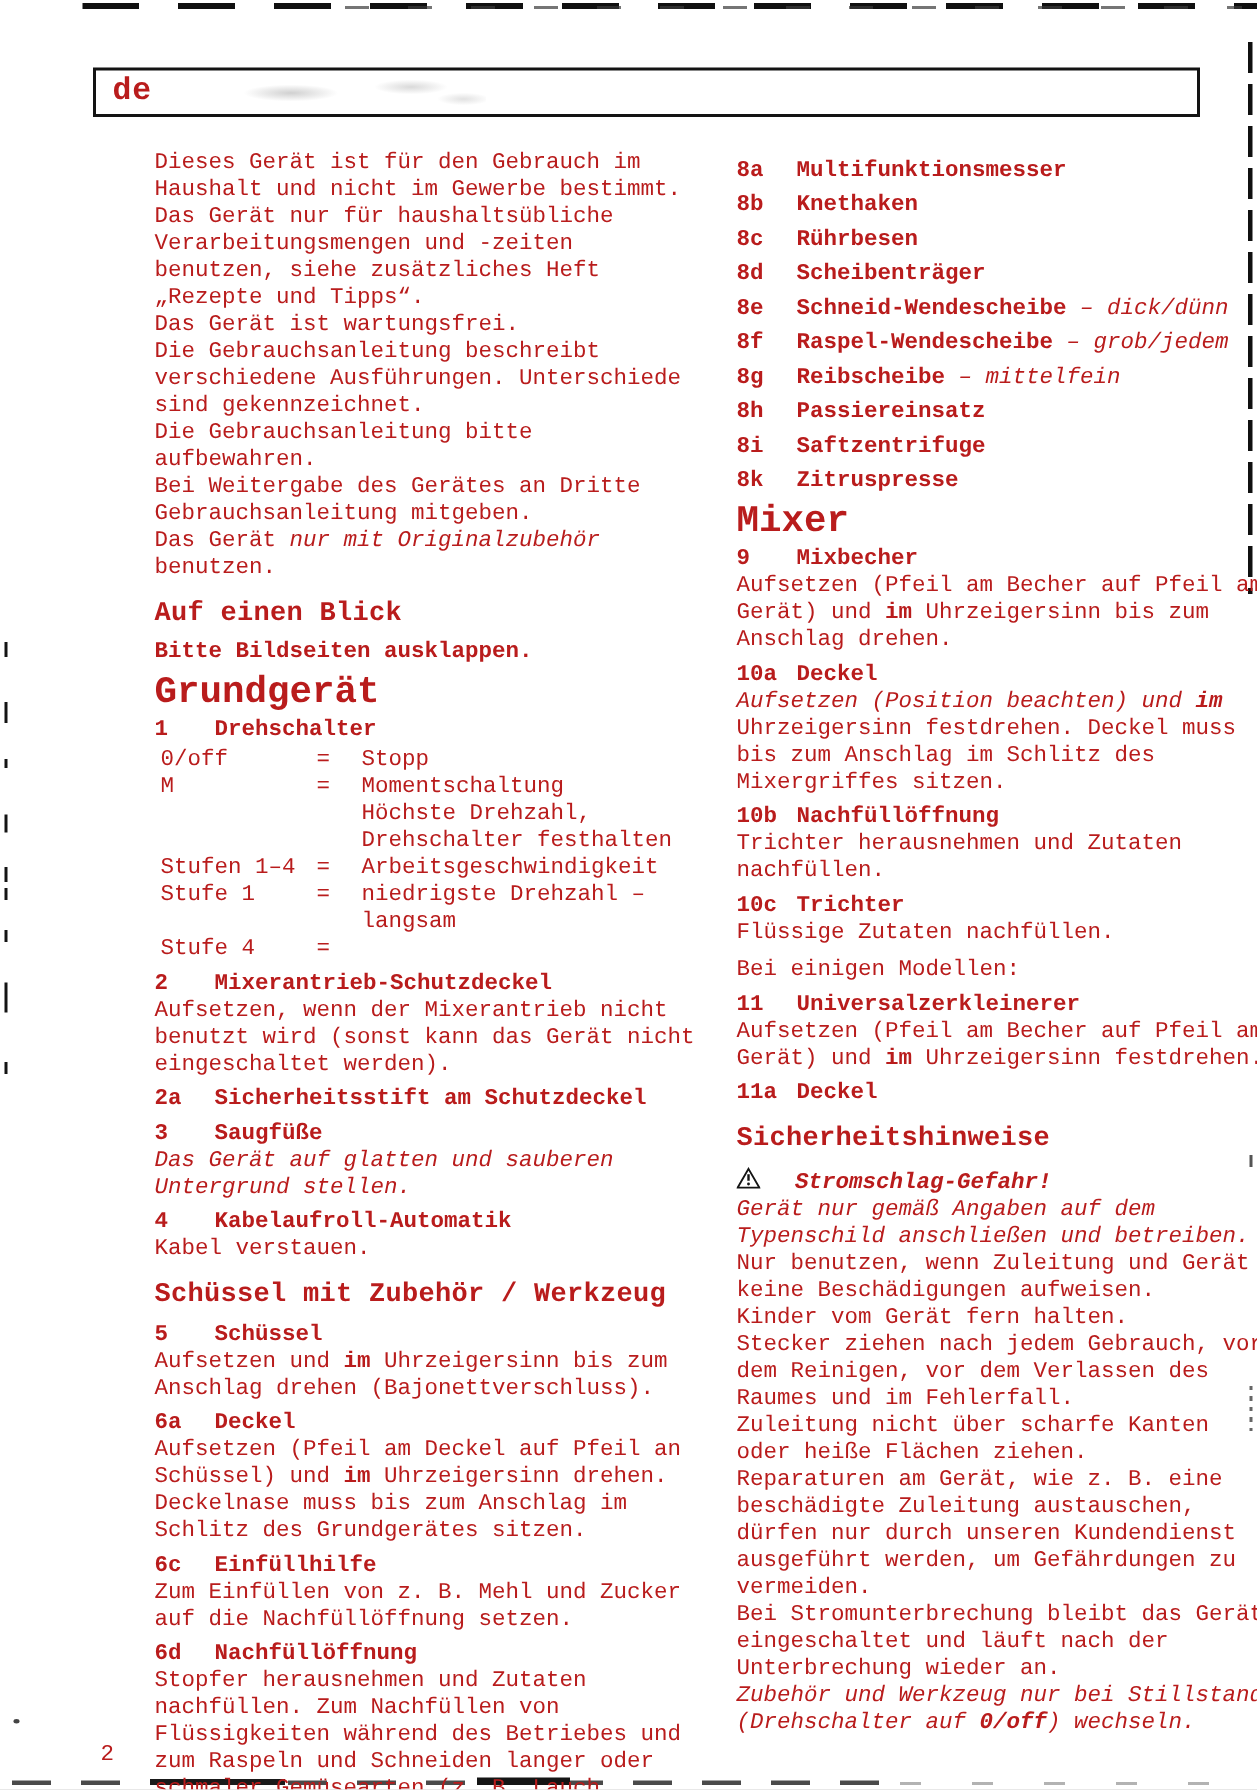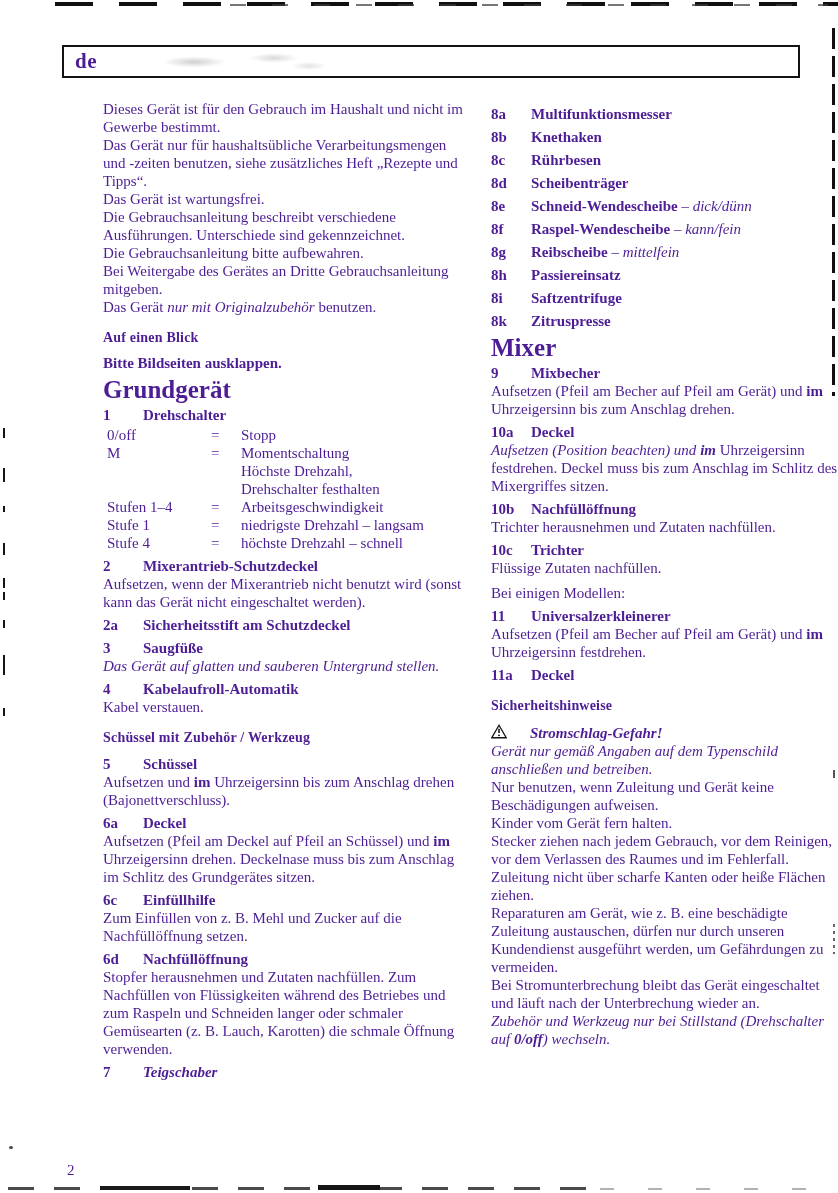--- a/index.html
+++ b/index.html
@@ -1,18 +1,18 @@
 <!DOCTYPE html>
 <html><head>
 <meta charset="utf-8">
 <style>
   html,body{margin:0;padding:0;background:#d8d8d8;}
   .page{
     position:relative;width:838px;height:1193px;background:#ffffff;
-    color:#4c1d95;font-family:Liberation Serif, serif;
+    color:#b91c1c;font-family:Liberation Mono, monospace;
     font-size:15px;line-height:18px;overflow:hidden;
   }
   
   .edge-top{position:absolute;top:2px;left:55px;right:0;height:4px;
     background:repeating-linear-gradient(90deg,#101010 0 38px,transparent 38px 64px);}
   .edge-top2{position:absolute;top:4px;left:230px;right:10px;height:2px;opacity:.7;
     background:repeating-linear-gradient(90deg,#3a3a3a 0 16px,transparent 16px 42px);}
   .edge-bottom{position:absolute;top:1187px;left:8px;width:580px;height:3px;
     background:repeating-linear-gradient(90deg,#4a4a4a 0 26px,transparent 26px 46px);}
   .edge-bottom2{position:absolute;top:1188px;left:600px;right:8px;height:2px;opacity:.5;
@@ -35,21 +35,21 @@
       radial-gradient(ellipse 45px 8px at 70px 12px,rgba(120,120,120,.35),transparent 70%),
       radial-gradient(ellipse 35px 7px at 150px 8px,rgba(120,120,120,.28),transparent 70%),
       radial-gradient(ellipse 25px 6px at 185px 16px,rgba(120,120,120,.22),transparent 70%);}
   
   .col{position:absolute;top:100px;margin-left:41px;}
   .col-left{left:62px;width:368px;}
   .col-right{left:450px;width:352px;}
   .page-num{position:absolute;left:67px;top:1161px;font-size:15px;}
   
   .p{margin:0;}
-  .h1{font-size:14px;line-height:25px;font-weight:bold;margin:9px 0 4px;letter-spacing:.2px;}
+  .h1{font-size:18px;line-height:25px;font-weight:bold;margin:9px 0 4px;letter-spacing:.2px;}
   .h2{font-size:25px;line-height:22px;font-weight:bold;margin:7px 0 2px;}
   .item{display:flex;margin-top:5px;font-weight:bold;}
   .item .num{flex:none;width:40px;}
   .item .suffix{font-weight:normal;font-style:italic;white-space:pre;}
   .table{margin-top:2px;}
   .trow{display:flex;align-items:flex-start;}
   .tkey{flex:none;width:104px;padding-left:4px;}
   .teq{flex:none;width:30px;}
   .tval{flex:1;}
   .warn{display:flex;gap:23px;align-items:baseline;font-weight:bold;font-style:italic;margin-top:5px;}
@@ -131,23 +131,20 @@
         <div class="trow">
           <span class="tkey">Stufe 1</span>
           <span class="teq">=</span>
           <div class="tval">
             <div class="vline">niedrigste Drehzahl – langsam</div>
           </div>
         </div>
         <div class="trow">
           <span class="tkey">Stufe 4</span>
           <span class="teq">=</span>
-          <div class="tval">
-            <div class="vline">höchste Drehzahl – schnell</div>
-          </div>
         </div>
       </div>
       <div class="item">
         <span class="num">2</span>
         <span class="label">Mixerantrieb-Schutzdeckel</span>
       </div>
       <div class="p"><span>Aufsetzen, wenn der Mixerantrieb nicht benutzt wird (sonst kann das Gerät nicht eingeschaltet werden).</span></div>
       <div class="item">
         <span class="num">2a</span>
         <span class="label">Sicherheitsstift am Schutzdeckel</span>
@@ -206,21 +203,21 @@
         <span class="label">Scheibenträger</span>
       </div>
       <div class="item">
         <span class="num">8e</span>
         <span class="label">Schneid-Wendescheibe</span>
         <span class="suffix"> – dick/dünn</span>
       </div>
       <div class="item">
         <span class="num">8f</span>
         <span class="label">Raspel-Wendescheibe</span>
-        <span class="suffix"> – kann/fein</span>
+        <span class="suffix"> – grob/jedem</span>
       </div>
       <div class="item">
         <span class="num">8g</span>
         <span class="label">Reibscheibe</span>
         <span class="suffix"> – mittelfein</span>
       </div>
       <div class="item">
         <span class="num">8h</span>
         <span class="label">Passiereinsatz</span>
       </div>

